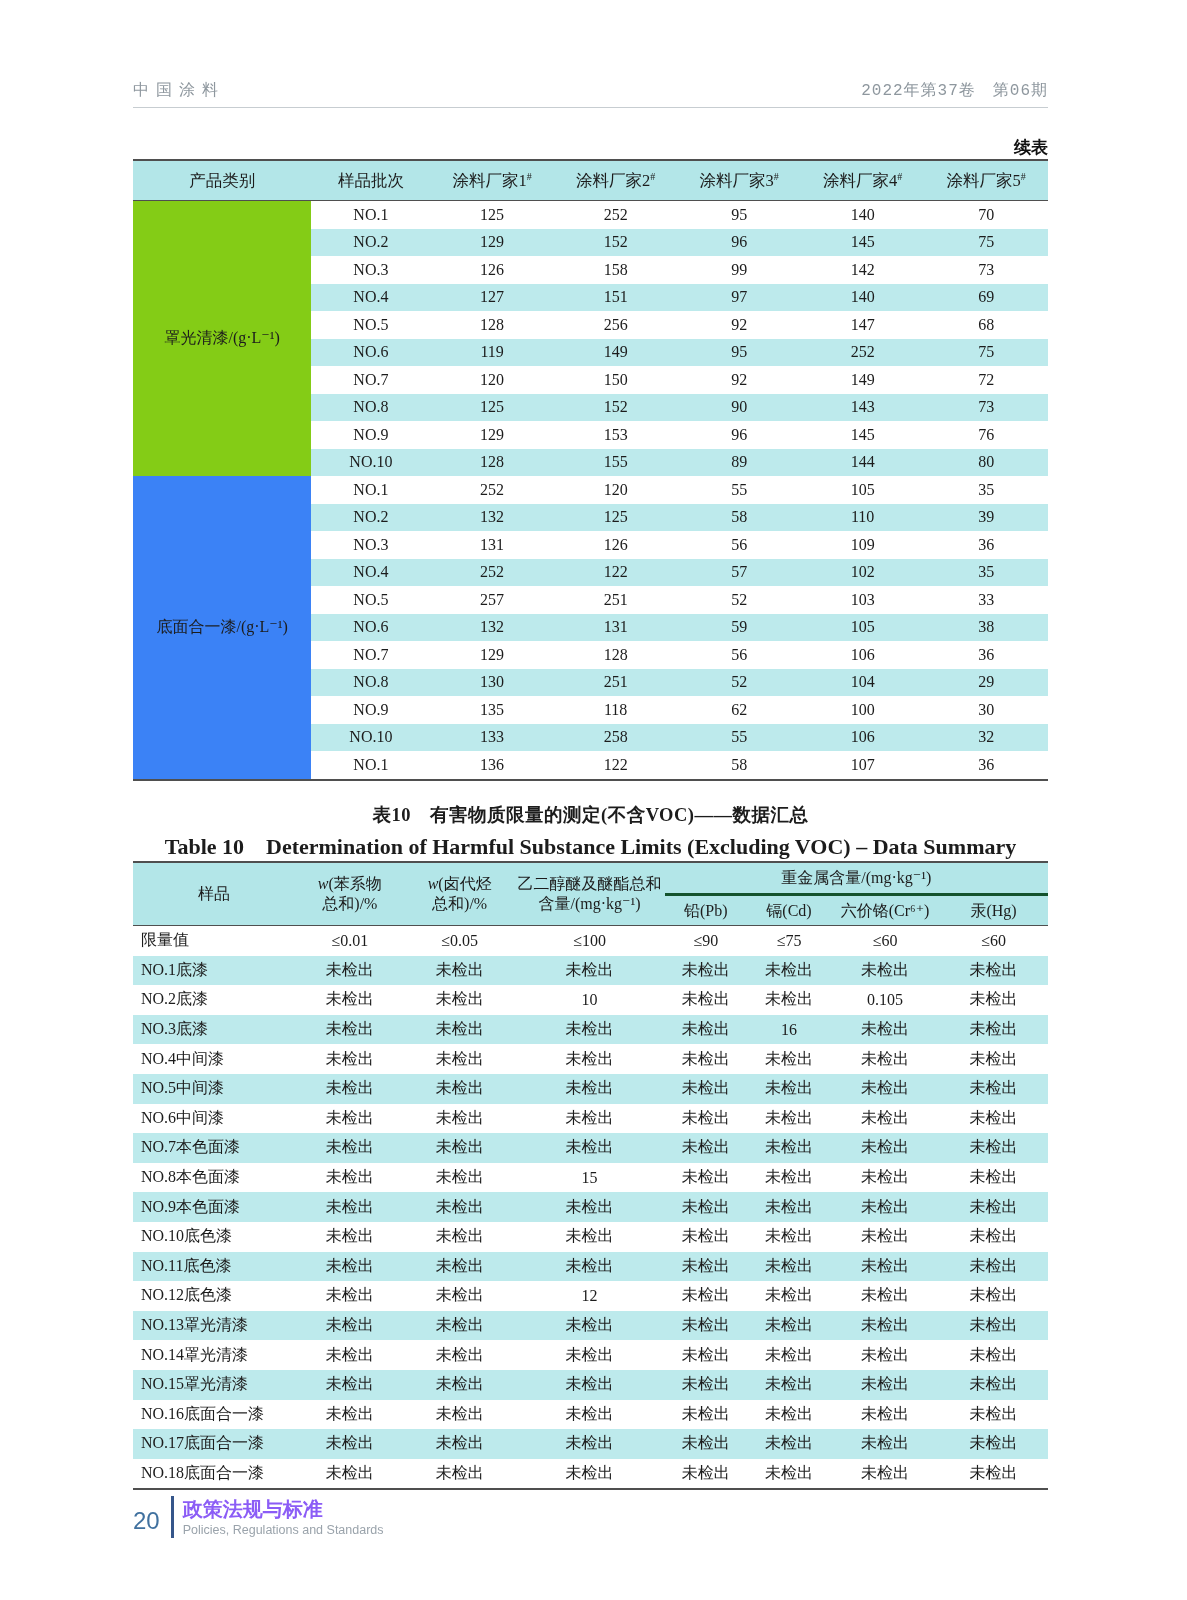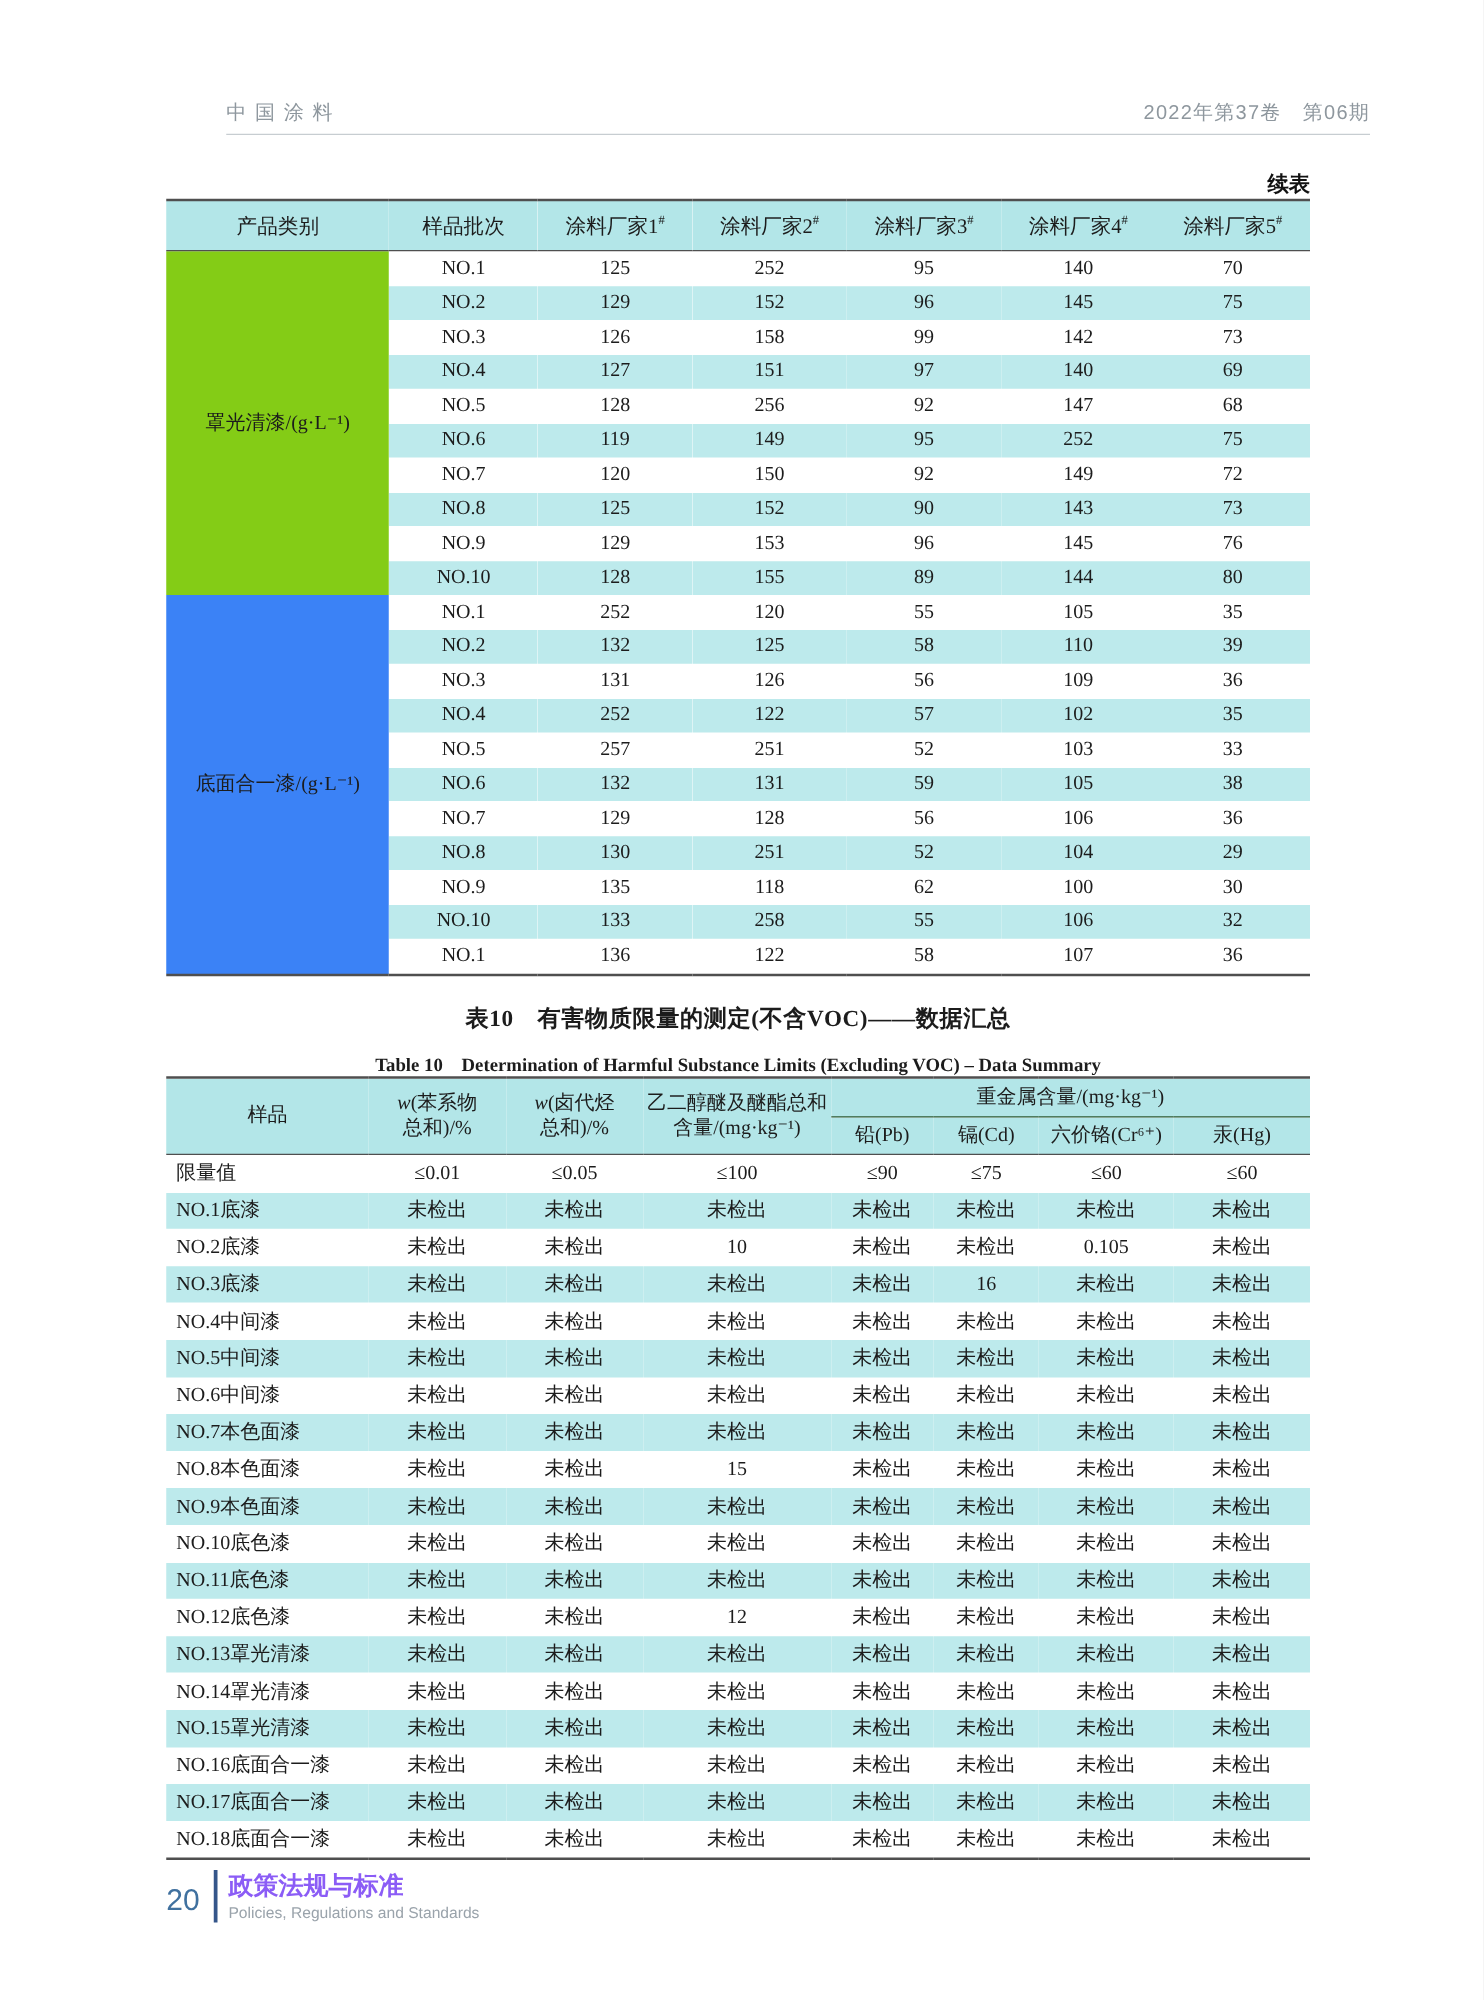--- a/index.html
+++ b/index.html
@@ -6,22 +6,22 @@
   .page {
     position:relative; width:1187px; height:1600px; margin:0 auto;
     background:#ffffff; overflow:hidden;
     font-family:"Liberation Serif","DejaVu Serif",serif; color:#1c1c1c;
   }
   
   .phead {
     position:absolute; left:133px; width:915px; top:78px; height:30px;
     border-bottom:1px solid #c7cdd1;
     display:flex; justify-content:space-between; align-items:flex-end;
-    font-family:Liberation Sans, sans-serif;
-    color:#8e979e; font-size:16px; padding-bottom:6px; box-sizing:border-box;margin-left:48px;
+    font-family:Liberation Mono, monospace;
+    color:#8e979e; font-size:16px; padding-bottom:6px; box-sizing:border-box;
   }
   .phead .journal { letter-spacing:7px; }
   .phead .issue  { letter-spacing:1px; }
   
   .contlabel {
     position:absolute; right:139px; top:136px;
     font-weight:bold; font-size:17px; color:#111;
   }
   
   table { border-collapse:collapse; table-layout:fixed; }
@@ -34,28 +34,28 @@
   td.cat { background:#84cc16; }
   td.cat-teal { background:#3b82f6; }
   sup { font-size:10px; vertical-align:super; line-height:0; }
   
   #table1 { top:159px; }
   #table1 thead th { height:39px; }
   #table1 tbody td { height:27.5px; font-size:16px; }
   
   .t2titles { position:absolute; left:133px; width:915px; top:802px; text-align:center; }
   .t2zh { font-size:18.5px; font-weight:bold; letter-spacing:0.5px; }
-  .t2en { font-size:15px; font-weight:bold; margin-top:16px; }
+  .t2en { font-size:22px; font-weight:bold; margin-top:5px; }
   
   #table2 { top:861px; }
   #table2 thead th { font-size:16px; line-height:1.25; }
   #table2 thead tr.h1 th { height:30px; }
   #table2 thead tr.h2 th { height:29px; }
   #table2 th.twolines { white-space:normal; }
-  #table2 th.metals { border-bottom:1px solid #14532d; }
+  #table2 th.metals { border-bottom:3px solid #14532d; }
   #table2 tbody td { height:29.6px; font-size:16px; }
   #table2 tbody td.left, #table2 th.left { text-align:left; padding-left:8px; }
   #table2 thead th i { font-style:italic; font-family:"Liberation Serif","DejaVu Serif",serif; }
   
   .pfoot {
     position:absolute; left:133px; top:1496px;
     display:flex; align-items:center;
     font-family:"Liberation Sans","DejaVu Sans",sans-serif;
   }
   .pfoot .pno {

